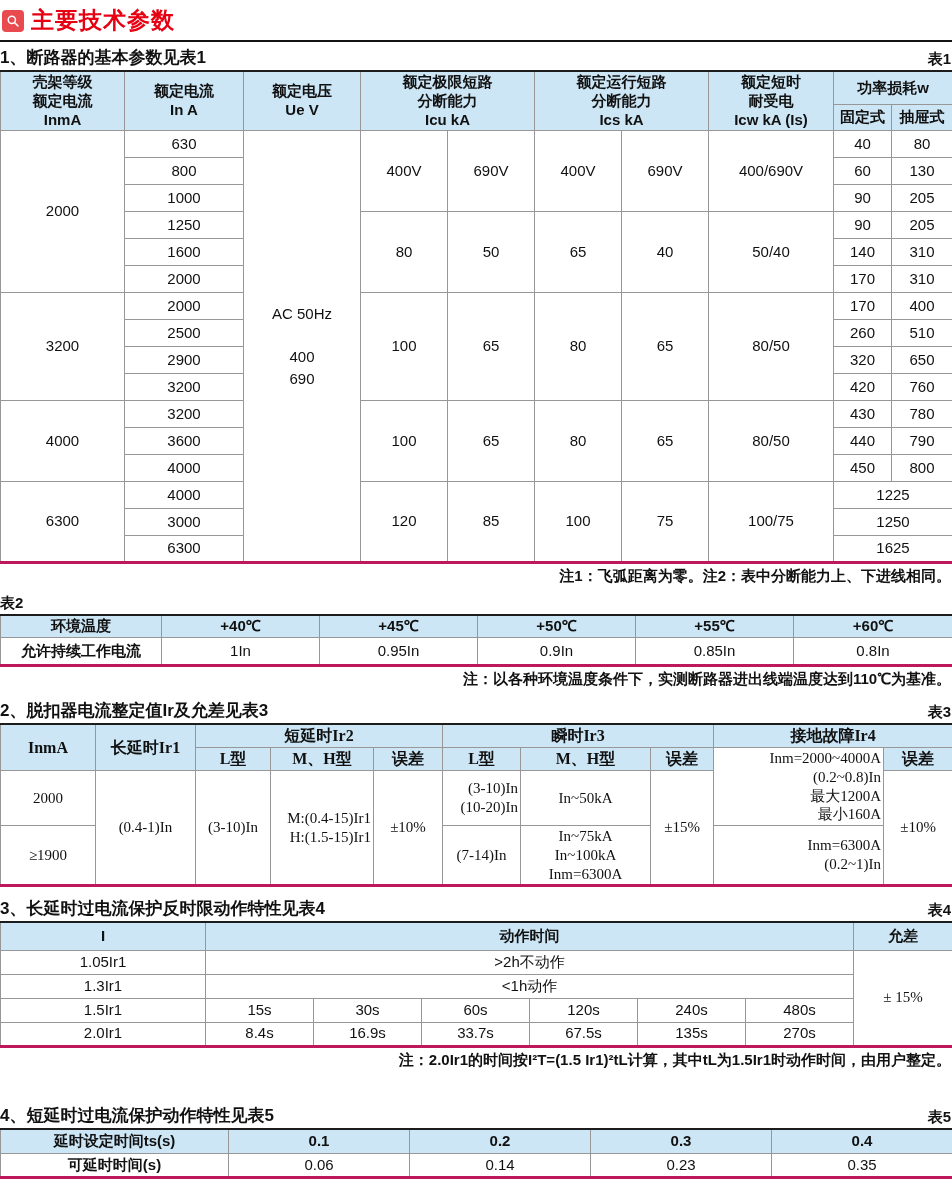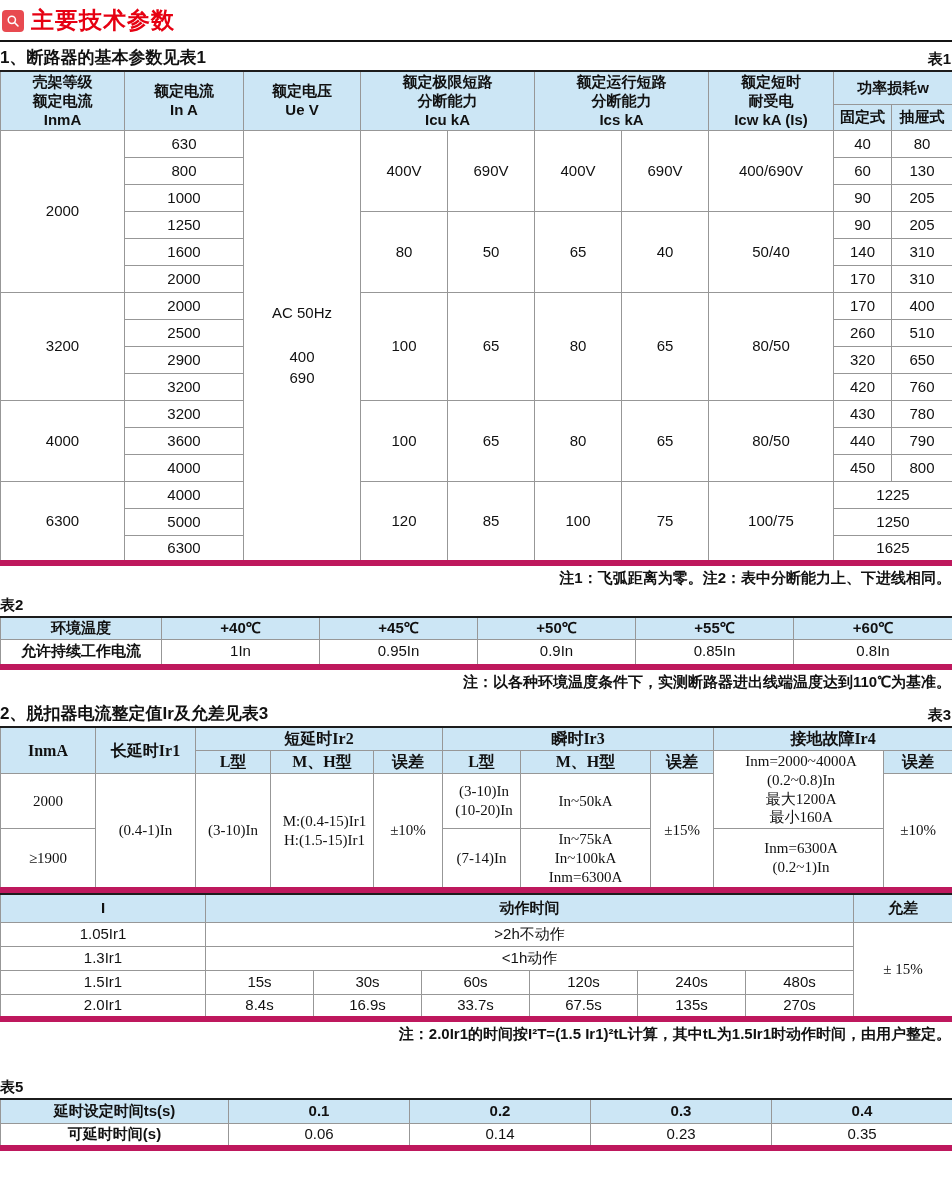--- a/index.html
+++ b/index.html
@@ -14,21 +14,21 @@
                display:flex; align-items:center; justify-content:center; flex:0 0 auto; }
   .main-title { color:#e60012; font-size:23px; font-weight:bold; letter-spacing:1px; }
 
   
   .sec { display:flex; justify-content:space-between; align-items:flex-end; margin:4px 0 1px 0; }
   .sec .h { font-size:17px; font-weight:bold; }
   .sec .tag { font-size:15px; font-weight:bold; padding-right:1px; }
 
   
   table.t { table-layout:fixed; width:952px; border-collapse:collapse;
-            border-top:2px solid #1c1c1c; border-bottom:6px solid #be185d;
+            border-top:2px solid #1c1c1c; border-bottom:3px solid #be185d;
             border-left:1px solid #8f8f8f; }
   table.t th, table.t td { border:1px solid #979797; text-align:center; vertical-align:middle;
             white-space:pre-line; padding:1px 2px; font-size:15px; line-height:1.25; }
   table.t th { background:#cce6f5; font-weight:bold; }
   tr.gsep td { border-top-color:#5a5a5a; }
 
   
   .t1 .hrow th { height:32px; }
   .t1 .hrow2 th { height:25px; }
   .t1 td { height:27px; }
@@ -38,21 +38,21 @@
   .t2 th { height:20px; }
   .t2 td { height:28px; }
   .t2 .lab { font-weight:bold; }
 
   
   .t3 th, .t3 td { font-family:"Liberation Serif",serif; }
   .t3 .h1 th { height:23px; font-size:16px; }
   .t3 .h2 th { height:23px; font-size:16px; }
   .t3 .b1 td { height:50px; }
   .t3 .b2 td { height:44px; }
-  .t3 .ta-l { text-align:center; padding-left:7px; }
+  .t3 .ta-l { text-align:right; padding-left:7px; }
 
   
   .t4 th { height:28px; }
   .t4 td { height:24px; }
   .t4 .serif { font-family:"Liberation Serif",serif; }
 
   
   .t5 th { height:25px; }
   .t5 td { height:24px; }
   .t5 .lab { font-weight:bold; }
@@ -219,21 +219,21 @@
       <td rowspan="3">6300</td>
       <td>4000</td>
       <td rowspan="3">120</td>
       <td rowspan="3">85</td>
       <td rowspan="3">100</td>
       <td rowspan="3">75</td>
       <td rowspan="3">100/75</td>
       <td colspan="2">1225</td>
     </tr>
     <tr>
-      <td>5000</td>
+      <td>3000</td>
       <td colspan="2">1250</td>
     </tr>
     <tr>
       <td>6300</td>
       <td colspan="2">1625</td>
     </tr>
   </tbody>
     </table>
   <div class="note">注1：飞弧距离为零。注2：表中分断能力上、下进线相同。</div>
 
@@ -326,20 +326,24 @@
       <td>(7-14)In</td>
       <td>In~75kA
 In~100kA
 Inm=6300A</td>
       <td class="ta-l">Inm=6300A
 (0.2~1)In</td>
     </tr>
   </tbody>
     </table>
 
+  <div class="sec mt10">
+    <span class="h">3、长延时过电流保护反时限动作特性见表4</span>
+    <span class="tag">表4</span>
+  </div>
   <table class="t t4">
     <colgroup>
       <col style="width:205px">
         <col style="width:108px">
         <col style="width:108px">
         <col style="width:108px">
       <col style="width:108px">
         <col style="width:108px">
         <col style="width:108px">
         <col style="width:99px">
@@ -375,20 +379,21 @@
       <td>33.7s</td>
       <td>67.5s</td>
       <td>135s</td>
       <td>270s</td>
     </tr>
   </tbody>
     </table>
   <div class="note">注：2.0Ir1的时间按I²T=(1.5 Ir1)²tL计算，其中tL为1.5Ir1时动作时间，由用户整定。</div>
 
   <div class="sec mt34">
+    <span class="h">4、短延时过电流保护动作特性见表5</span>
     <span class="tag">表5</span>
   </div>
   <table class="t t5">
     <colgroup>
       <col style="width:228px">
         <col style="width:181px">
         <col style="width:181px">
       <col style="width:181px">
         <col style="width:181px">
     </colgroup>

